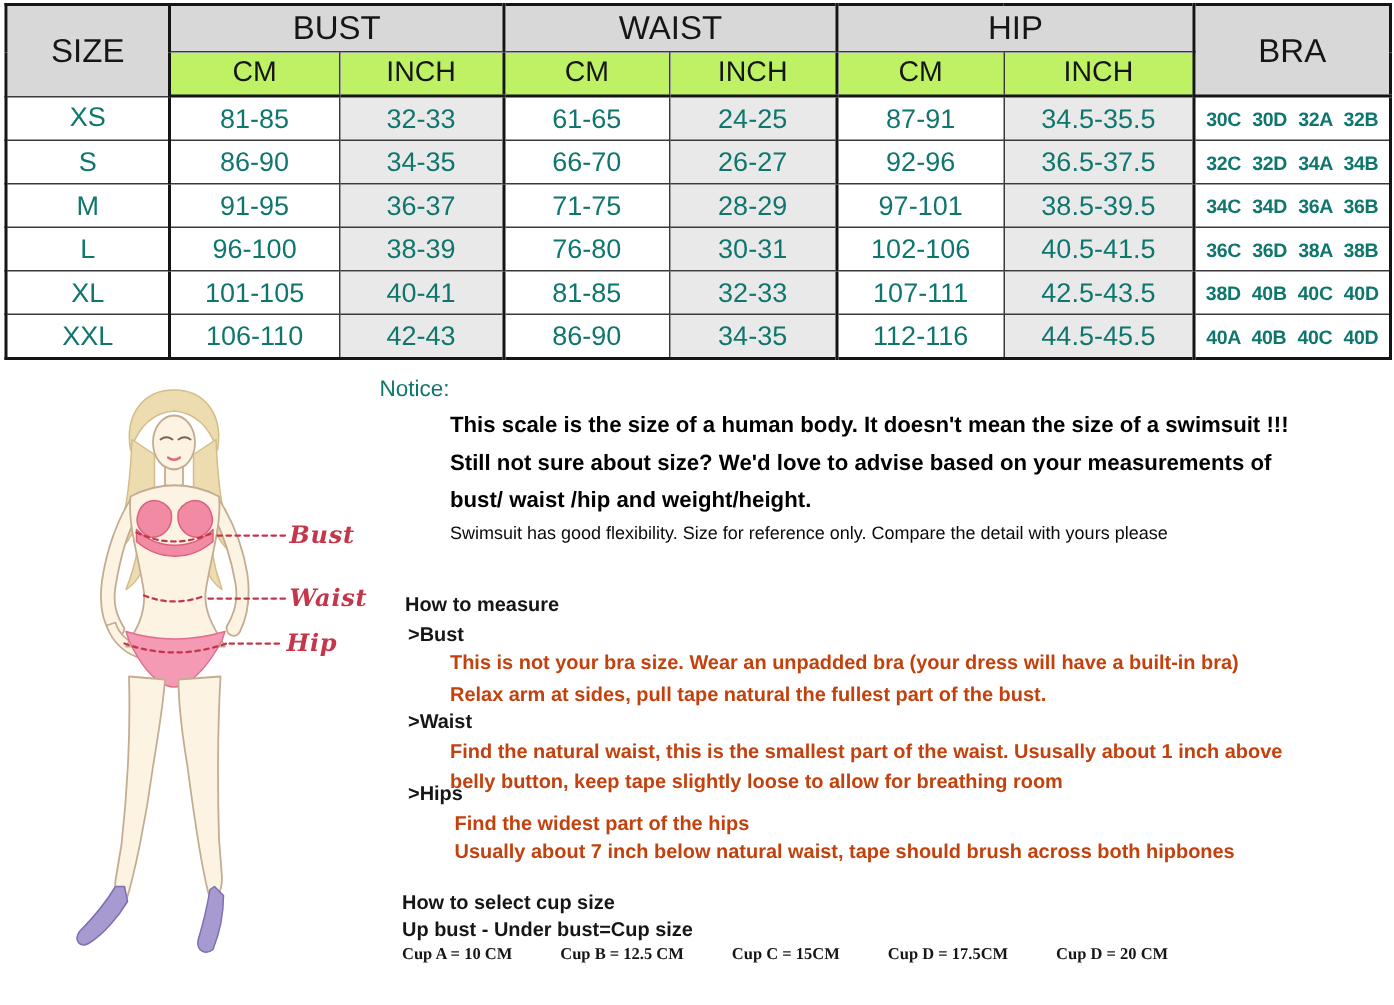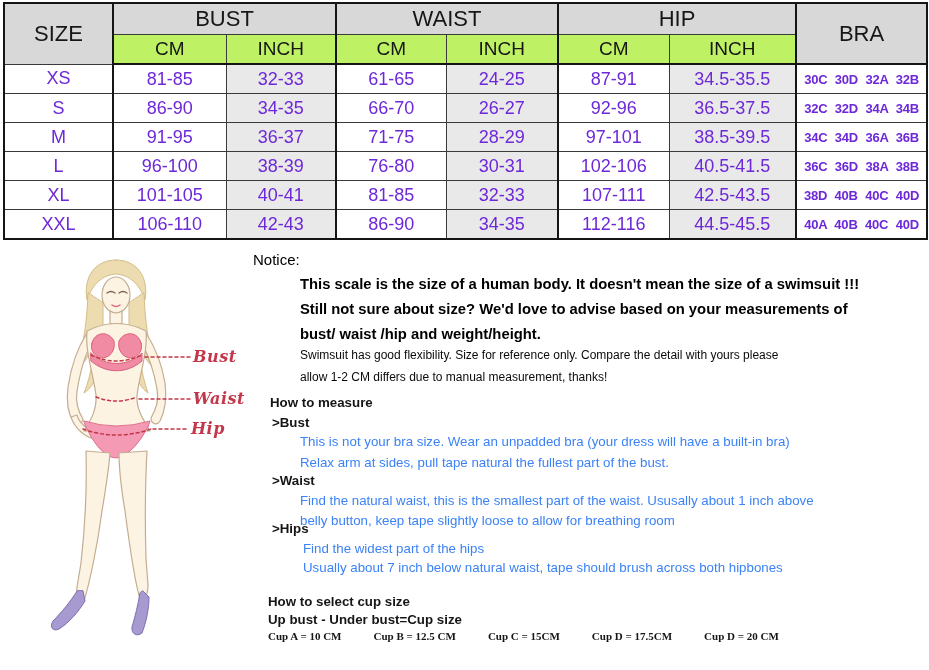--- a/index.html
+++ b/index.html
@@ -13,44 +13,44 @@
     border-collapse:collapse;table-layout:fixed;
     border:2px solid #151515;
   }
   .size-chart th,.size-chart td{
     border:1px solid #3a3a3a;text-align:center;vertical-align:middle;
     padding:0;font-weight:normal;white-space:nowrap;overflow:hidden;
   }
   .size-chart tr.h1 th{height:30px;background:#d8d8d8;font-size:22px;}
   .size-chart tr.h2 th{height:28px;background:#bef264;font-size:19px;border-bottom:2px solid #151515;}
   .size-chart th.bra-h{background:#d8d8d8;font-size:22px;border-bottom:2px solid #151515;}
-  .size-chart td{height:28px;font-size:18px;color:#6d28d9;margin-top:32px;}
+  .size-chart td{height:28px;font-size:18px;color:#0f766e;margin-top:32px;}
   .size-chart td.inch{background:#e9e9e9;}
   .size-chart td.bra{font-size:13px;font-weight:bold;word-spacing:4px;letter-spacing:-0.2px;}
   .size-chart .gl{border-left:2px solid #151515;}
   
   .figure-wrap{position:absolute;left:35px;top:255px;width:215px;height:410px;}
   .fig-label{
     position:absolute;font-family:"DejaVu Serif",serif;font-style:italic;font-weight:bold;
     font-size:16px;color:#c4374a;letter-spacing:0.5px;
   }
   #lbl-bust{left:193px;top:347px;}
   #lbl-waist{left:193px;top:389px;}
   #lbl-hip{left:191px;top:419px;}
   
   .abs{position:absolute;}
-  .notice-title{left:253px;top:251px;font-size:15px;color:#000000;}
+  .notice-title{left:253px;top:251px;font-size:15px;color:#0f766e;}
   .warning{left:300px;top:272px;font-size:14.8px;font-weight:bold;line-height:25px;color:#000;}
   .flexnote{left:300px;top:344px;font-size:12px;line-height:22px;color:#0a0a0a;}
   .how-title{left:270px;top:395px;font-size:13.3px;font-weight:bold;}
   .m-label{font-size:13.3px;font-weight:bold;text-align:center;}
   #bust-label{left:272px;top:415px;}
   #waist-label{left:272px;top:473px;}
   #hips-label{left:272px;top:521px;}
-  .m-lines{font-size:13.3px;line-height:21px;color:#3b82f6;}
+  .m-lines{font-size:13.3px;line-height:21px;color:#c2410c;font-weight:bold;}
   #bust-lines{left:300px;top:431px;}
   #waist-lines{left:300px;top:491px;line-height:20px;}
   #hips-lines{left:303px;top:539px;line-height:19px;}
   .cup-title{left:268px;top:594px;font-size:13.3px;font-weight:bold;}
   .cup-formula{left:268px;top:612px;font-size:13.3px;font-weight:bold;}
   .cup-row{left:268px;top:630px;display:flex;gap:32px;font-size:11px;font-weight:bold;font-family:Liberation Serif, serif;}
 </style>
 </head>
 <body>
 
@@ -194,21 +194,20 @@
 <div class="abs notice-title">Notice:</div>
 
 <div class="abs warning">
   <div>This scale is the size of a human body. It doesn't mean the size of a swimsuit !!!</div>
   <div>Still not sure about size?  We'd love to advise based on your measurements of</div>
   <div>bust/ waist /hip and weight/height.</div>
 </div>
 
 <div class="abs flexnote">
   <div>Swimsuit has good flexibility. Size for reference only. Compare the detail with yours please</div>
-  <div>allow 1-2 CM differs due to manual measurement, thanks!</div>
 </div>
 
 <div class="abs how-title">How to measure</div>
 
 <div class="abs m-label" id="bust-label">&gt;Bust</div>
 <div class="abs m-lines" id="bust-lines">
   <div>This is not your bra size. Wear an unpadded bra (your dress will have a built-in bra)</div>
   <div>Relax arm at sides, pull tape natural the fullest part of the bust.</div>
 </div>
 

